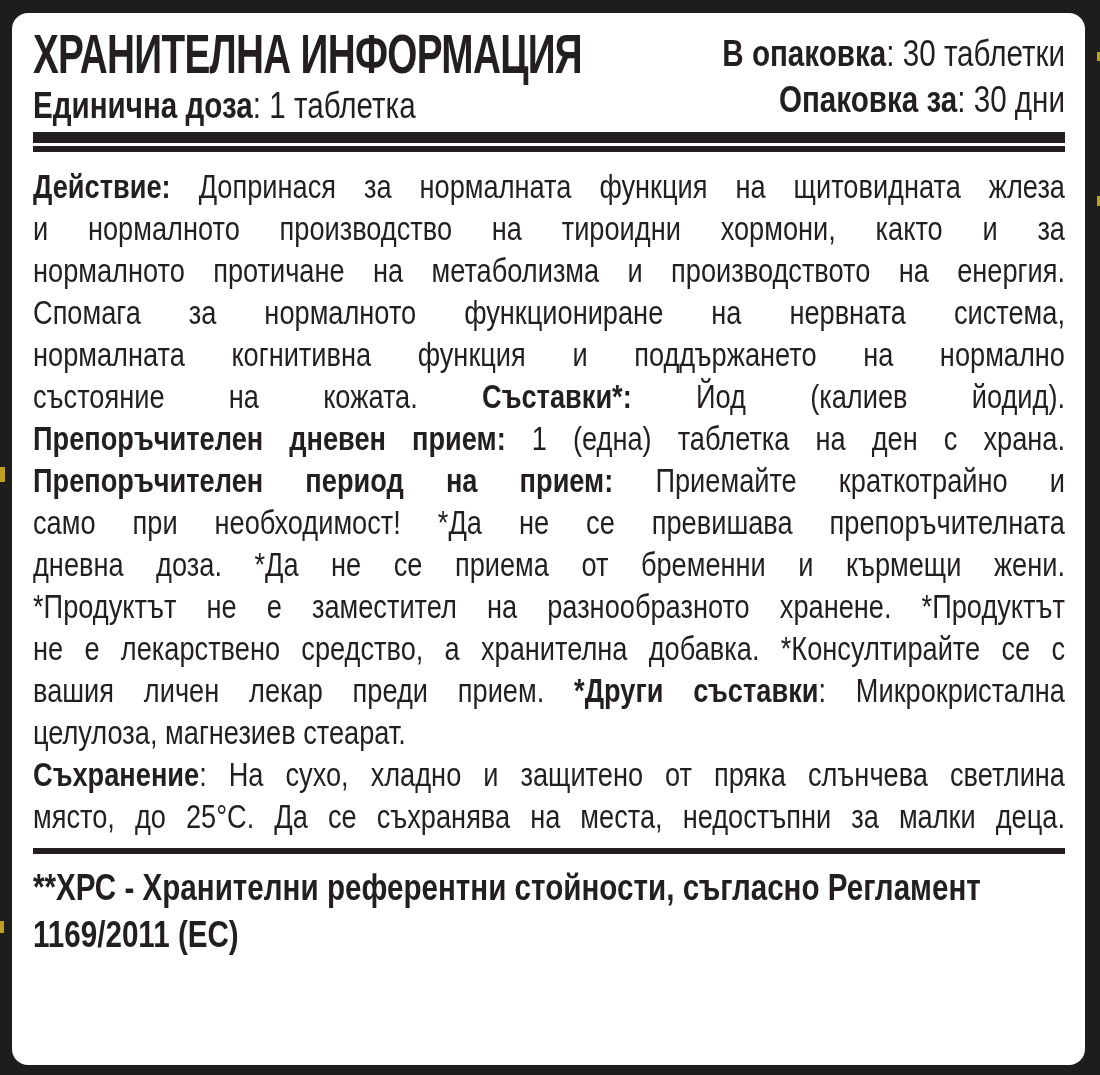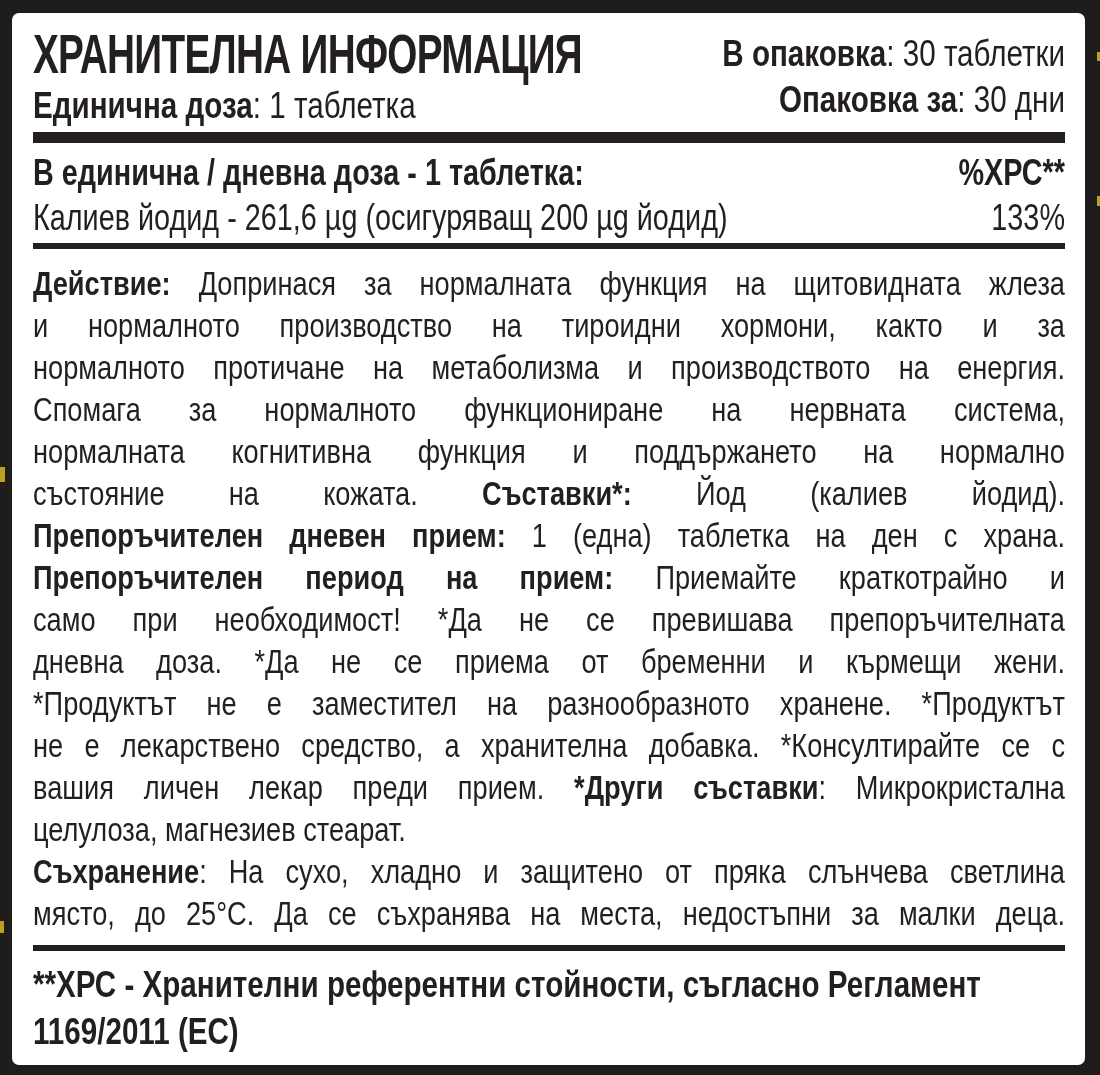--- a/index.html
+++ b/index.html
@@ -10,21 +10,21 @@
   }
   .canvas {
     position: relative;
     width: 1100px; height: 1075px;
     background: var(--frame, #1e1d1b);
   }
   .label {
     position: absolute;
     left: 12px; top: 13px; right: 15px; bottom: 10px;
     background: var(--paper, #ffffff);
-    border-radius: 7px;
+    border-radius: 16px;
     overflow: hidden;
     padding: 13px 0 0 21px;
     color: var(--ink, #231f20);
   }
   
   .cond {
     width: 1290px;
     transform: scaleX(0.8);
     transform-origin: 0 0;
   }
@@ -92,30 +92,20 @@
           <span class="b">В опаковка</span><span>: 30 таблетки</span>
         </div>
         <div>
           <span class="b">Опаковка за</span><span>: 30 дни</span>
         </div>
       </div>
     </div>
 
     <div class="bar thick"></div>
 
-    <div class="dose">
-      <div class="cond drow b">
-        <span>В единична / дневна доза - 1 таблетка:</span>
-        <span>%ХРС**</span>
-      </div>
-      <div class="cond drow">
-        <span>Калиев йодид - 261,6 µg (осигуряващ 200 µg йодид)</span>
-        <span>133%</span>
-      </div>
-    </div>
 
     <div class="bar med b2"></div>
 
     <div class="cond body-text">
         <div class="bline"><span class="b">Действие:</span><span> Допринася за нормалната функция на щитовидната жлеза</span></div>
         <div class="bline"><span>и нормалното производство на тироидни хормони, както и за</span></div>
         <div class="bline"><span>нормалното протичане на метаболизма и производството на енергия.</span></div>
         <div class="bline"><span>Спомага за нормалното функциониране на нервната система,</span></div>
         <div class="bline"><span>нормалната когнитивна функция и поддържането на нормално</span></div>
         <div class="bline"><span>състояние на кожата. </span><span class="b">Съставки*:</span><span> Йод (калиев йодид).</span></div>

